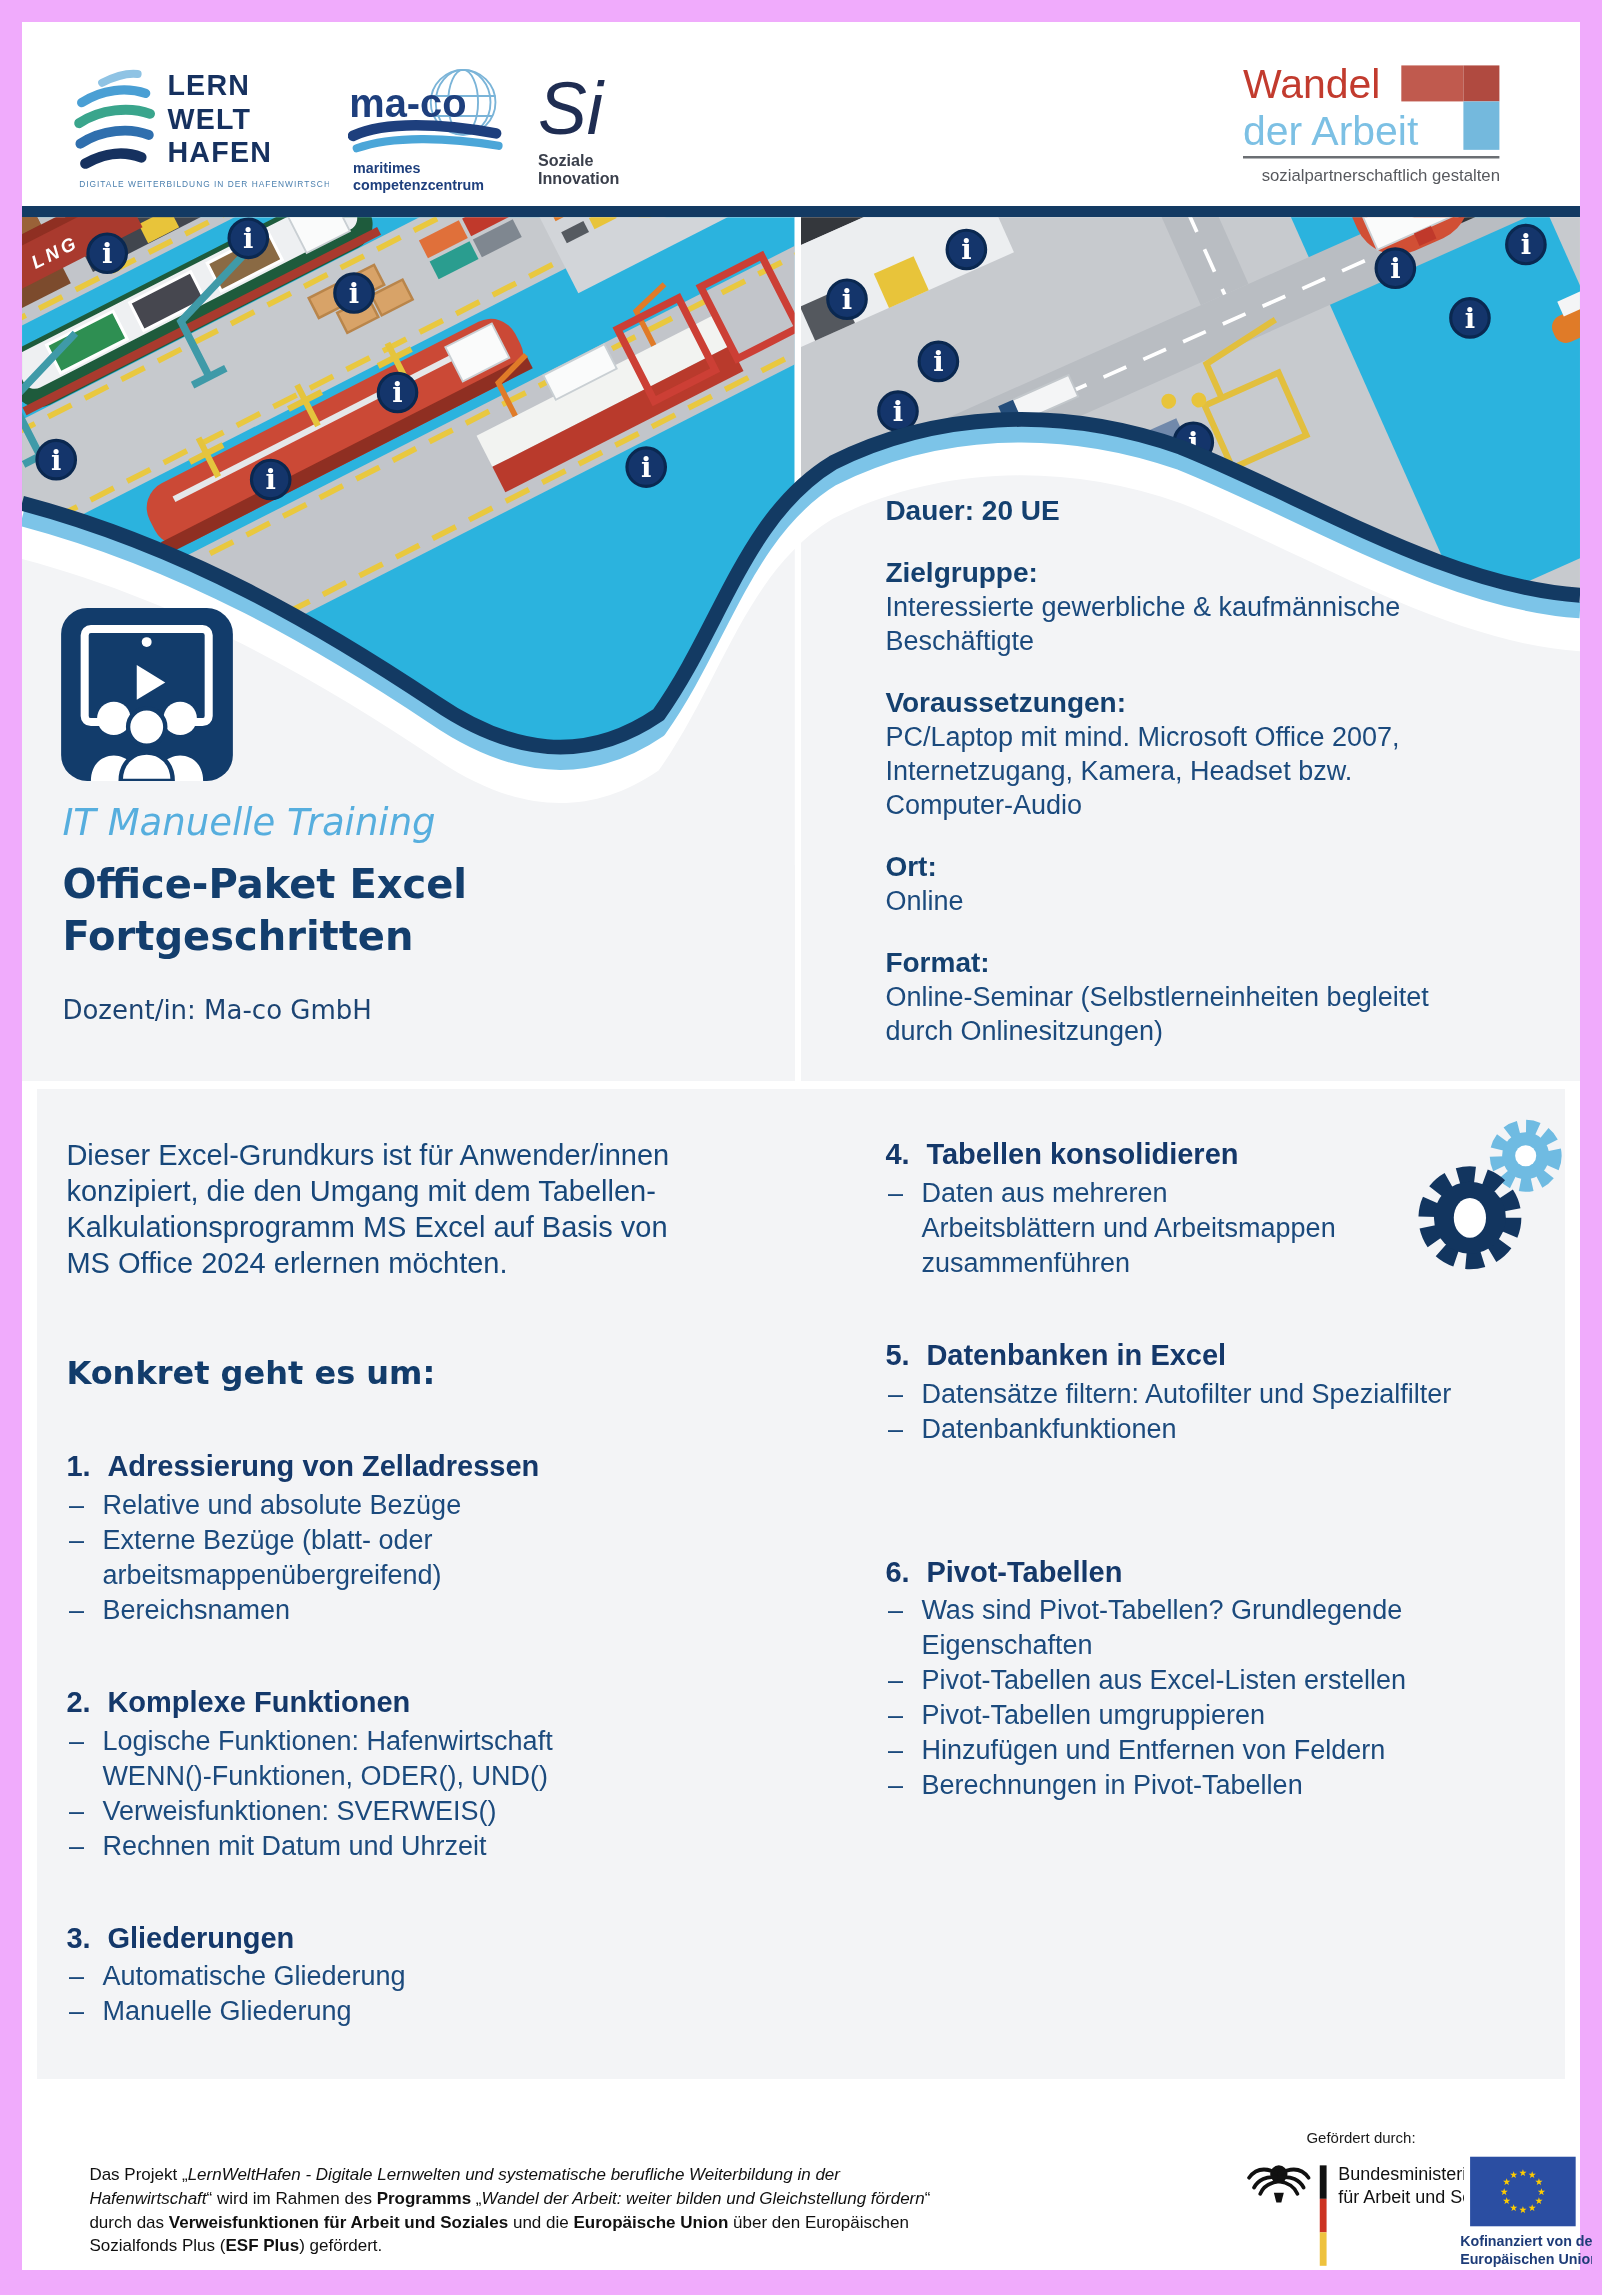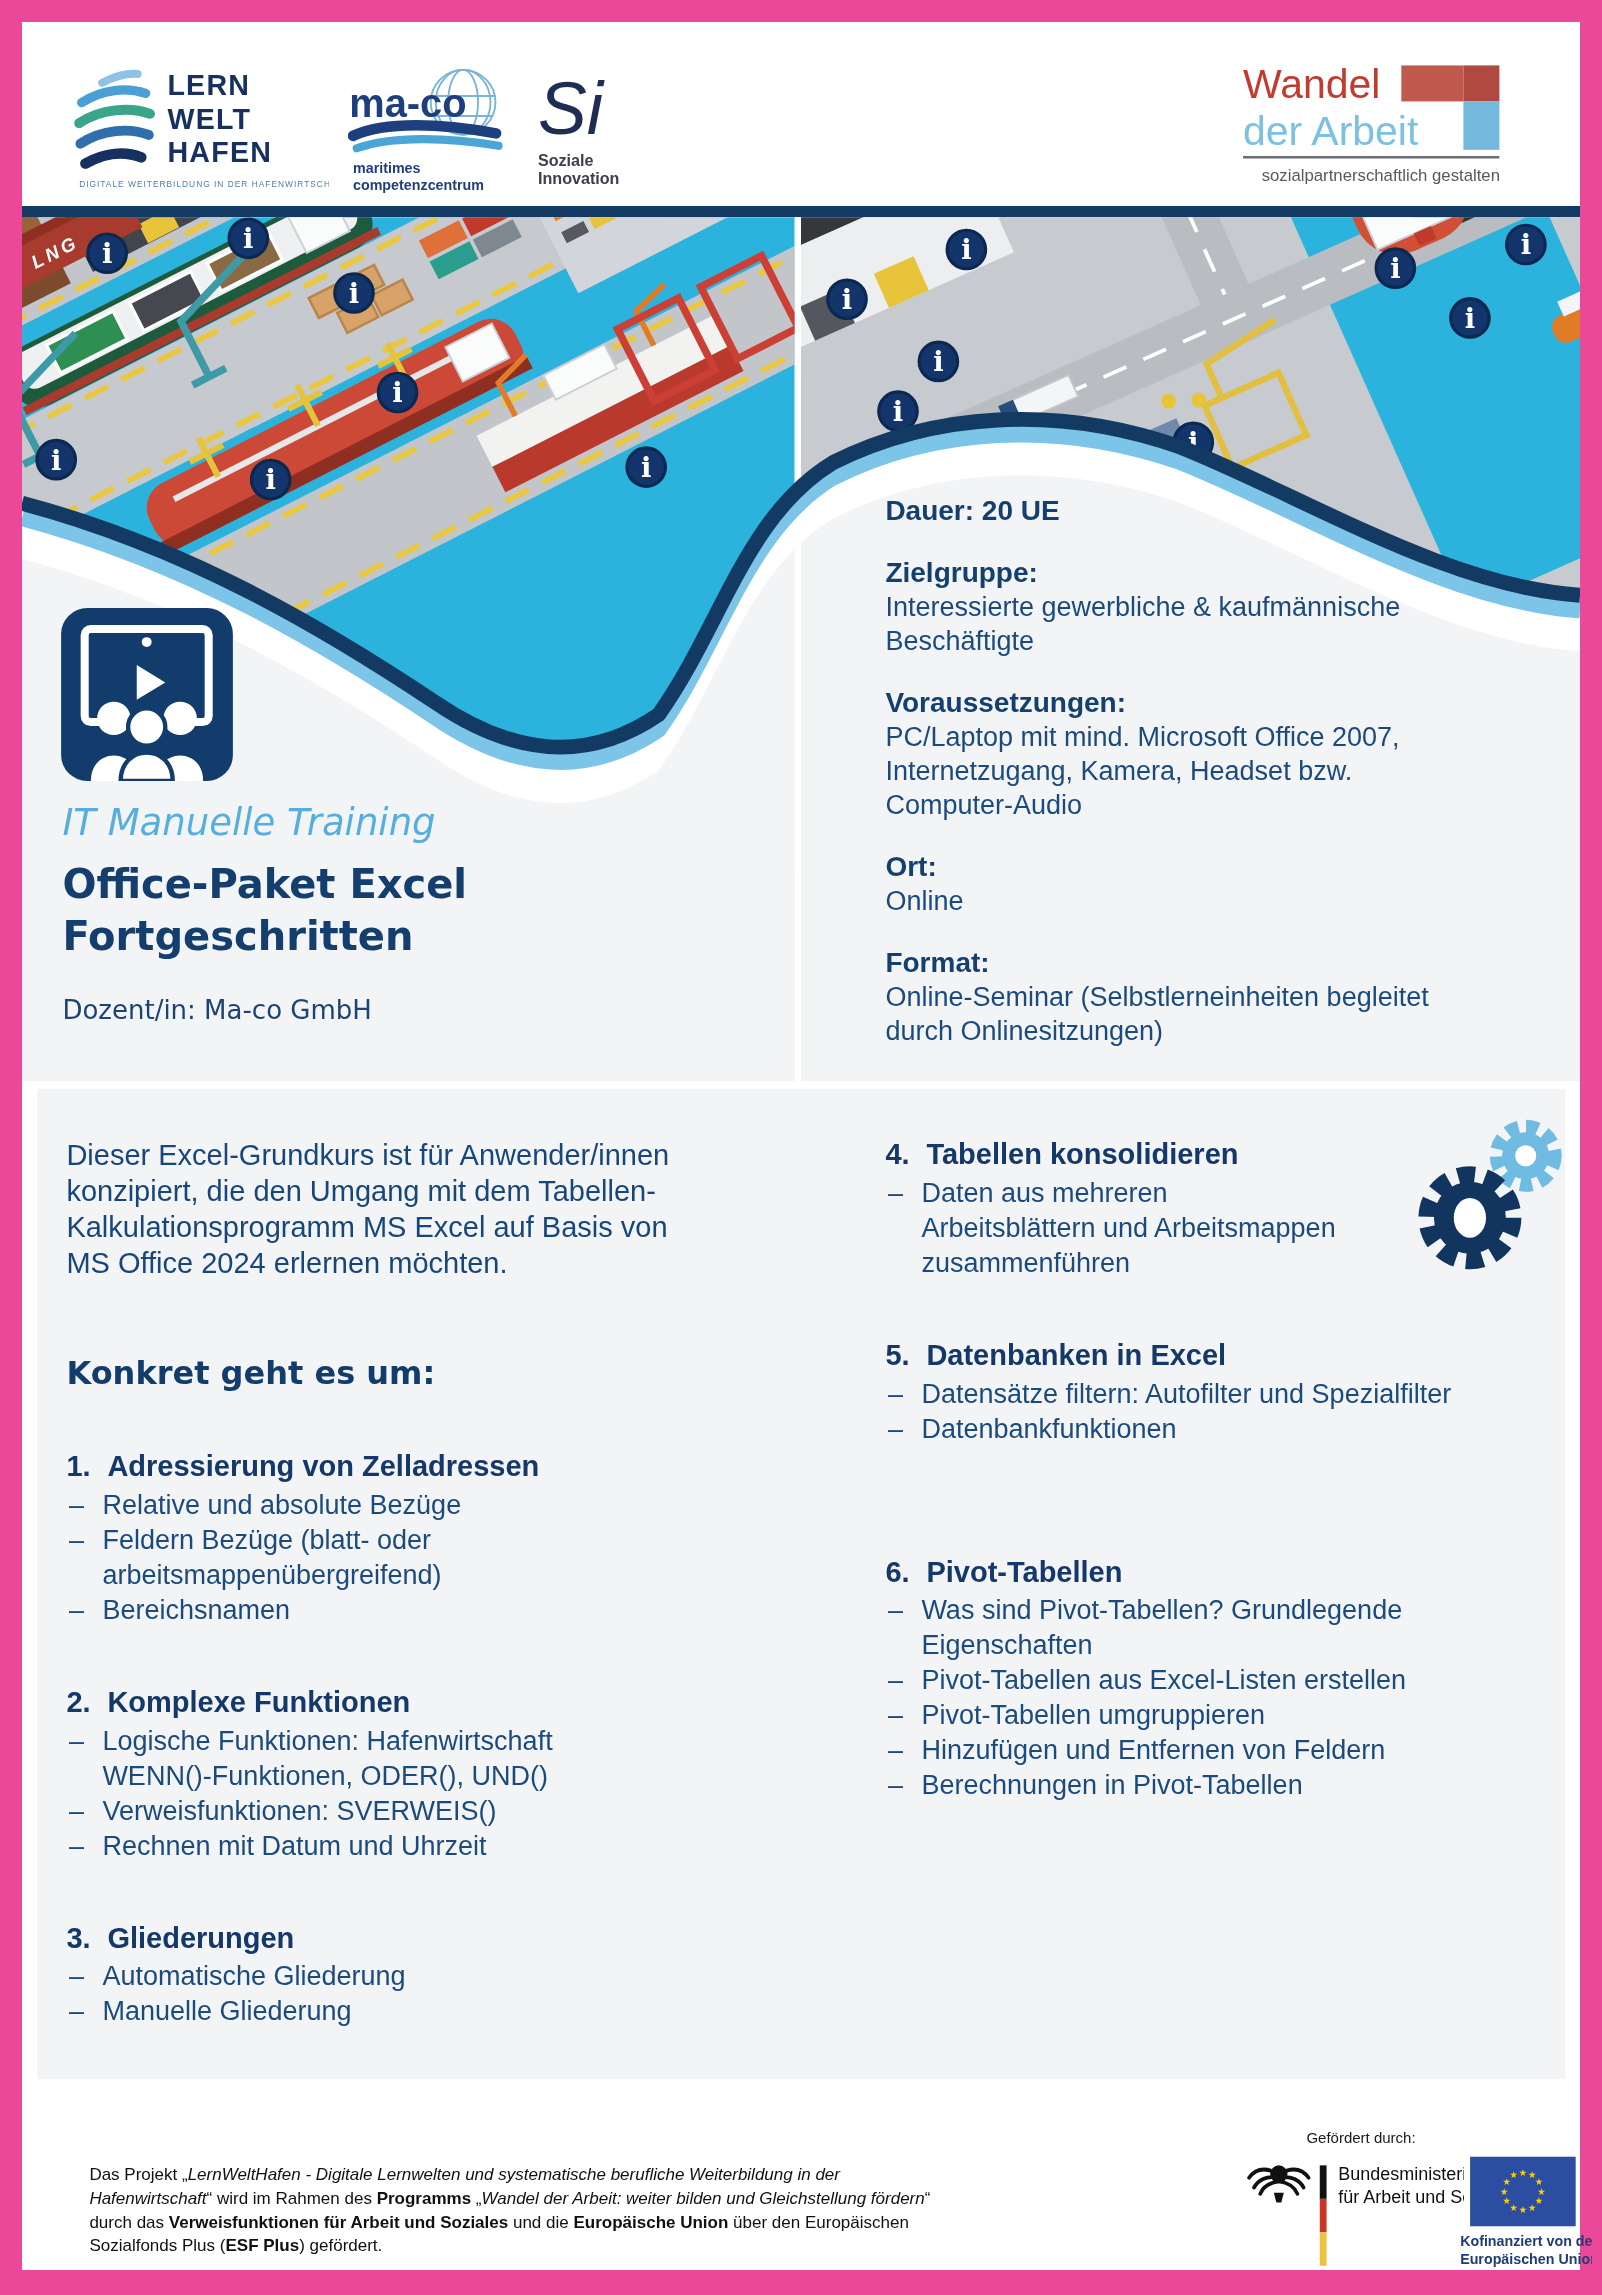--- a/index.html
+++ b/index.html
@@ -1,16 +1,16 @@
 <!DOCTYPE html>
 <html style="font-size:10px"><head>
 <meta charset="utf-8">
 <style>
   html,body{margin:0;padding:0;background:#222;}
-  .page{position:relative;width:1602px;height:2295px;background:#ec4899;overflow:hidden;
+  .page{position:relative;width:1602px;height:2295px;background:#f0abfc;overflow:hidden;
         font-family:"Liberation Sans",sans-serif;}
   .content{position:absolute;left:22.4px;top:22.4px;width:1558px;height:2248px;background:#ffffff;}
   .abs{position:absolute;}
 
   
   .logo-svg text{font-family:"Liberation Sans",sans-serif;}
 
   
   #hero{position:absolute;left:0;top:184px;width:1558px;height:659px;z-index:1;pointer-events:none;}
 
@@ -522,21 +522,21 @@
     <div class="intro">Dieser Excel-Grundkurs ist für Anwender/innen
 konzipiert, die den Umgang mit dem Tabellen-
 Kalkulationsprogramm MS Excel auf Basis von
 MS Office 2024 erlernen möchten.</div>
     <div class="agenda">Konkret geht es um:</div>
 
     <div class="sec">
       <div class="sec-h"><span class="num">1.</span><span>Adressierung von Zelladressen</span></div>
       <ul class="items">
         <li>Relative und absolute Bezüge</li>
-        <li>Feldern Bezüge (blatt- oder
+        <li>Externe Bezüge (blatt- oder
 arbeitsmappenübergreifend)</li>
         <li>Bereichsnamen</li>
       </ul>
     </div>
 
     <div class="sec">
       <div class="sec-h"><span class="num">2.</span><span>Komplexe Funktionen</span></div>
       <ul class="items">
         <li>Logische Funktionen: Hafenwirtschaft
 WENN()-Funktionen, ODER(), UND()</li>

